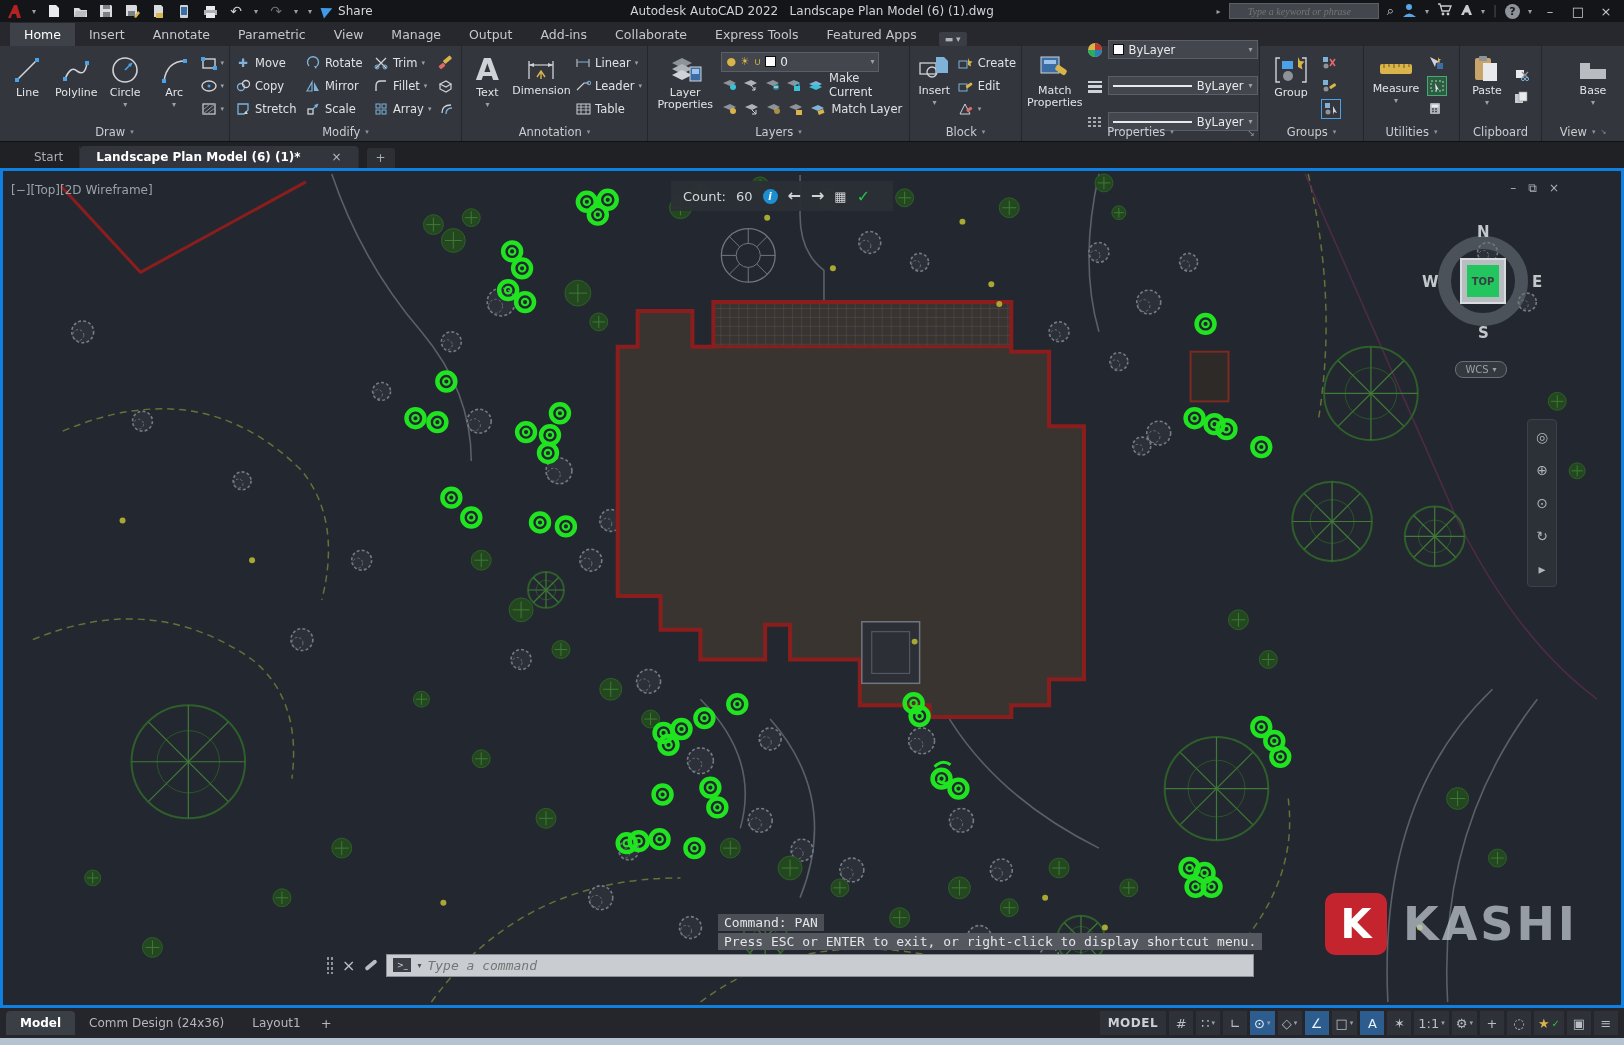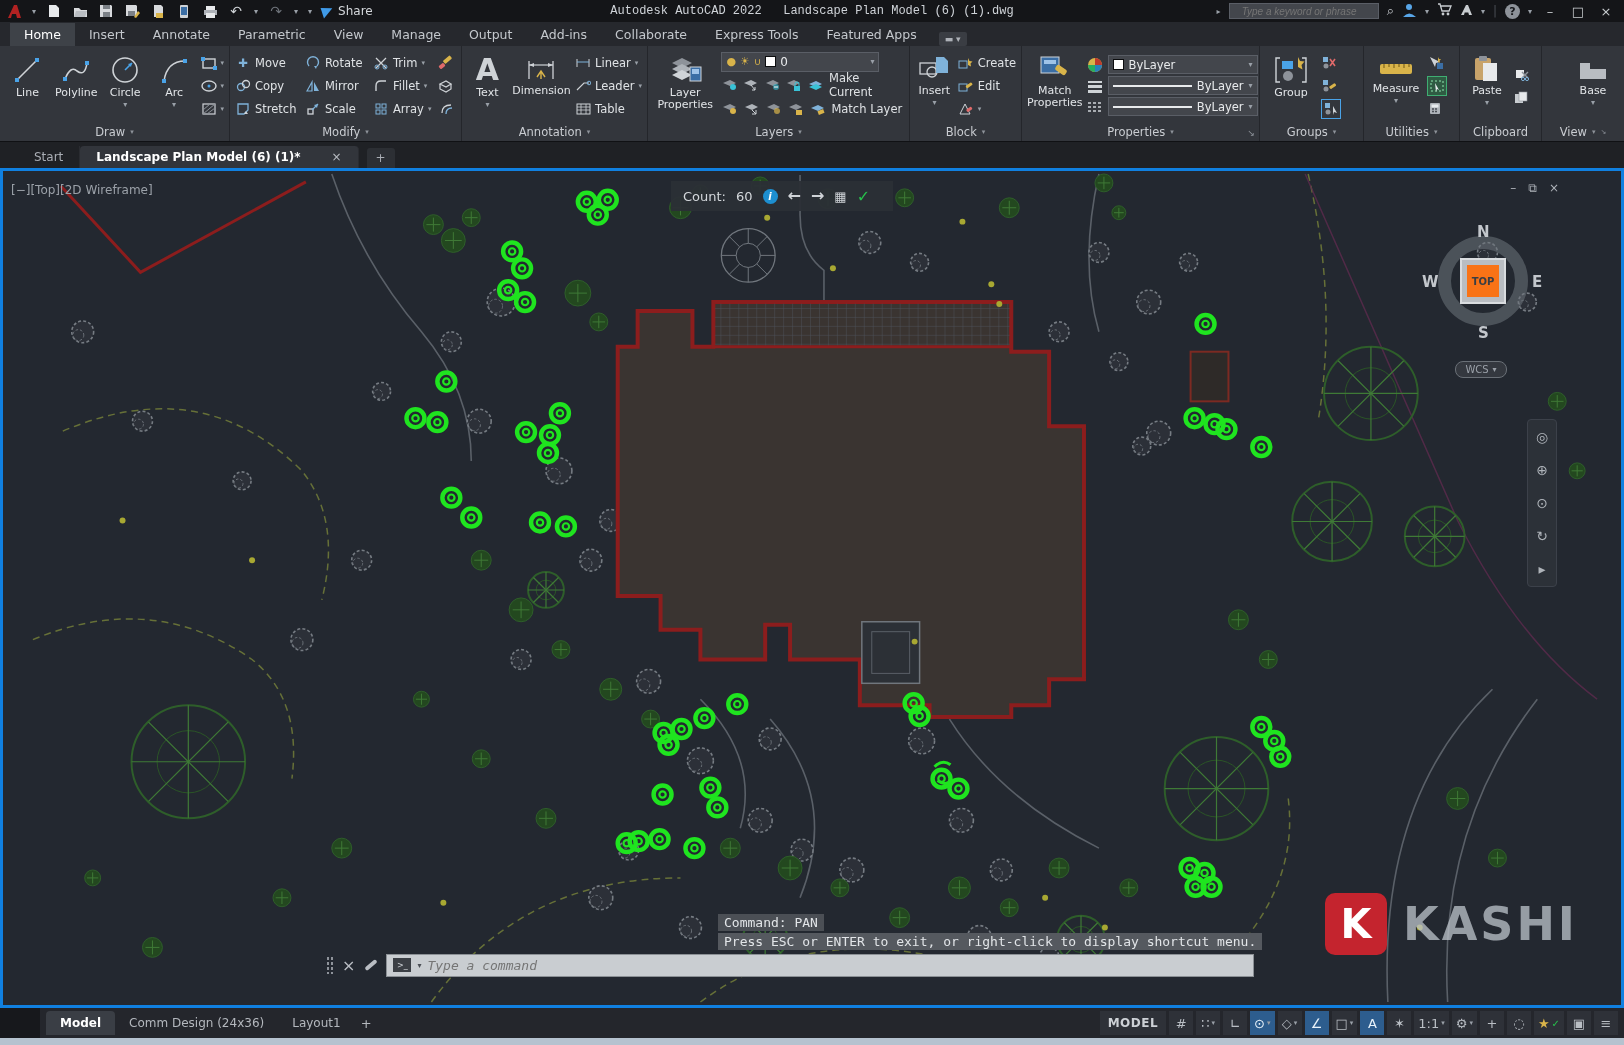--- a/index.html
+++ b/index.html
@@ -6,24 +6,24 @@
   html,body { width:1624px; height:1045px; overflow:hidden; background:#17181c;
     font-family:"DejaVu Sans","Liberation Sans",sans-serif; color:#d4d7db; }
 
   
   #titlebar { height:22px; background:#141518; display:flex; align-items:center; position:relative; font-size:12px; }
   .qat { display:flex; align-items:center; gap:10px; padding-left:6px; }
   .qat .qicon { width:16px; height:16px; display:flex; align-items:center; justify-content:center; }
   .caret { color:#9aa0a8; font-size:8px; }
   .share { display:flex; align-items:center; gap:5px; color:#d4d7db; }
   .plane { display:inline-block; width:0; height:0; border-left:11px solid #3f9ae8; border-top:4px solid transparent; border-bottom:7px solid transparent; transform:rotate(-18deg); }
-  #title-center { position:absolute; left:0; right:0; text-align:center; color:#cfd3d8; font-size:12px; pointer-events:none;font-family:Liberation Mono, monospace; }
+  #title-center { position:absolute; left:0; right:0; text-align:center; color:#cfd3d8; font-size:12px; pointer-events:none; }
   .tb-right { margin-left:auto; display:flex; align-items:center; gap:8px; padding-right:8px; }
   .searchbox { width:150px; height:16px; background:#43464c; border:1px solid #5a5e66; color:#b3b7bc;
-      font-style:italic; font-size:10px; padding:0 12px; font-family:Liberation Sans, sans-serif; }
+      font-style:italic; font-size:10px; padding:0 18px; font-family:Liberation Serif, serif; }
   .winbtn { color:#c8cccf; font-size:13px; width:20px; text-align:center; }
 
   
   #ribbontabs { height:24px; background:#26282d; display:flex; align-items:flex-end; padding-left:10px; font-size:12.5px; }
   .rtab { padding:4px 14px; color:#c4c8cd; }
   .rtab.active { background:#3e4248; color:#fff; }
   .rtab-extra { margin-left:8px; background:#3a3d43; border-radius:2px; padding:2px 6px; font-size:9px; color:#aeb2b8; }
 
   
   #ribbon { height:96px; background:#33363c; display:flex; border-bottom:1px solid #101114; }
@@ -60,42 +60,42 @@
   #vp-winbtns { right:62px; top:10px; color:#aeb3b9; font-size:12px; display:flex; gap:12px; }
   #countbar { left:668px; top:10px; width:222px; height:30px; background:rgba(43,47,54,.95); display:flex; align-items:center; gap:10px; padding:0 12px; font-size:13px; color:#d3d7db; }
   .info-i { width:15px; height:15px; border-radius:50%; background:#1d8fd0; color:#fff; font-size:10px; font-weight:bold; display:flex; align-items:center; justify-content:center; font-style:italic; }
   .cnt-arrow { color:#cfd3d7; font-size:16px; font-weight:bold; line-height:1; }
   .cnt-check { color:#27c24c; font-size:16px; font-weight:bold; }
   
   #viewcube { left:1427px; top:57px; width:106px; height:106px; }
   #vc-ring { position:absolute; left:8px; top:8px; width:90px; height:90px; border-radius:50%; border:13px solid rgba(110,116,124,.55); }
   .vc-letter { position:absolute; color:#c3c7cc; font-size:15px; font-weight:bold; }
   #vc-face { position:absolute; left:30px; top:30px; width:46px; height:46px; background:#b9bdc2; border:2px solid #d9dcdf; display:flex; align-items:center; justify-content:center; }
-  #vc-face-inner { width:32px; height:32px; background:#f97316; display:flex; align-items:center; justify-content:center; font-size:10px; font-weight:bold; color:#3a3e44; }
+  #vc-face-inner { width:32px; height:32px; background:#22c55e; display:flex; align-items:center; justify-content:center; font-size:10px; font-weight:bold; color:#3a3e44; }
   #wcs { left:1452px; top:190px; width:52px; height:17px; background:#34383f; border:1px solid #6a7077; border-radius:8px; color:#9aa0a8; font-size:10px; display:flex; align-items:center; justify-content:center; gap:4px; }
   
   #navbar { right:64px; top:248px; width:30px; background:rgba(46,50,58,.9); border:1px solid #3c414a; border-radius:4px; display:flex; flex-direction:column; align-items:center; padding:5px 0; gap:9px; color:#aeb3b9; font-size:14px; }
   #navbar .nav-ic { height:24px; display:flex; align-items:center; }
   
   .cmdline { position:absolute; font-family:"DejaVu Sans Mono","Liberation Mono",monospace; font-size:13px; color:#e2e5e8; background:#4b4f55; padding:1px 6px; white-space:pre; }
   #cmd-dock { position:absolute; left:315px; top:782px; height:24px; display:flex; align-items:center; }
   .dock-tools { display:flex; align-items:center; gap:9px; padding:0 8px; color:#b9bdc3; }
   .grip { display:inline-block; width:7px; height:18px;
      background-image:radial-gradient(#8e939a 1px, transparent 1.2px); background-size:4px 5px; }
   #cmd-input { width:868px; height:23px; background:#c9cdd1; border:1px solid #8b9095; display:flex; align-items:center; gap:6px; padding:0 6px; }
   .prompt-ic { width:18px; height:14px; background:#3b3f45; color:#cfd3d7; font-size:8px; display:flex; align-items:center; justify-content:center; }
   #cmd-input input { flex:1; border:none; outline:none; background:transparent; font-style:italic;
      font-family:"DejaVu Sans Mono","Liberation Mono",monospace; font-size:13px; color:#3a3e44; }
   
   #kashi { left:1322px; top:722px; display:flex; align-items:center; gap:16px; }
   #kashi-box { width:62px; height:62px; background:#c4242e; border-radius:10px; color:#fff; font-size:40px; font-weight:bold; display:flex; align-items:center; justify-content:center; }
   #kashi-text { font-size:46px; font-weight:bold; color:rgba(190,196,203,.75); letter-spacing:3px; }
 
   
-  #statusrow { height:30px; background:#24262c; display:flex; align-items:center; padding:0 6px;margin-left:40px; }
+  #statusrow { height:30px; background:#24262c; display:flex; align-items:center; padding:0 6px; }
   .ltab { padding:5px 14px; color:#b4b8be; font-size:12px; border-radius:4px 4px 0 0; }
   .ltab.active { background:#3a3e45; color:#fff; font-weight:bold; }
   .ltab-plus { margin-left:6px; color:#b4b8be; font-size:13px; }
   #statusicons { margin-left:auto; display:flex; align-items:center; gap:3px; }
   .sic { min-width:24px; height:24px; background:#2e3138; display:flex; align-items:center; justify-content:center; gap:2px; color:#b9bec4; font-size:13px; padding:0 4px; }
   .sic.hl { background:#2d5d8e; color:#e8f2fa; }
   .sic .caret { font-size:7px; }
   #model-chip { font-size:12px; font-weight:bold; letter-spacing:.5px; color:#cdd1d6; padding:0 8px; }
   #bottomstrip { height:7px; background:#b5c2cf; }
 </style>
@@ -616,21 +616,21 @@
   <div class="panel" style="width:238px; position:relative">
     <div class="panel-body">
       <div class="bigbtn" style="width:62px">
         <svg width="32" height="28">
             <rect x="2" y="2" width="18" height="16" fill="#3b6ea5" stroke="#cfd3d7"></rect>
             <rect x="5" y="5" width="12" height="4" fill="#9fc3e8"></rect>
             <rect x="16" y="12" width="12" height="6" rx="2" fill="#d9b44a" transform="rotate(35 22 15)"></rect>
           </svg>
         <span>Match Properties</span>
       </div>
-      <div class="col" style="gap:2px">
+      <div class="col" style="gap:17px">
         <div style="display:flex; align-items:center; gap:5px">
           <span class="mini">
               <svg width="16" height="16">
                 <circle cx="8" cy="8" r="7" fill="#d9b44a"></circle>
                 <path d="M8 1 A7 7 0 0 1 15 8 L8 8 Z" fill="#c0392b"></path>
                 <path d="M15 8 A7 7 0 0 1 8 15 L8 8 Z" fill="#2980b9"></path>
                 <path d="M8 15 A7 7 0 0 1 1 8 L8 8 Z" fill="#27ae60"></path>
               </svg>
             </span>
           <div class="propsel">

